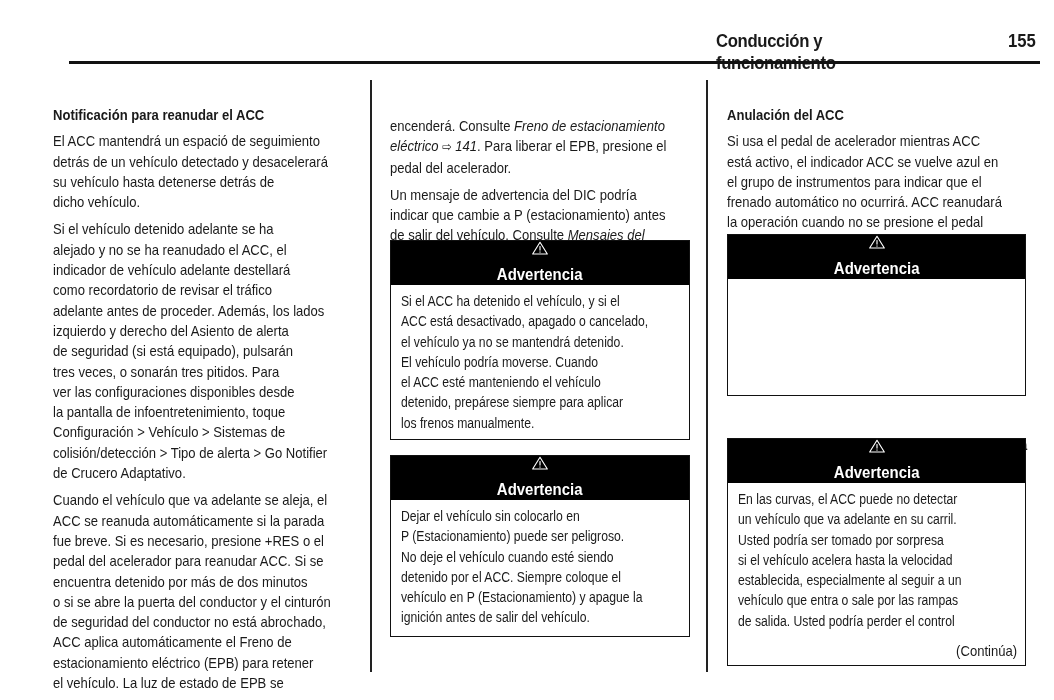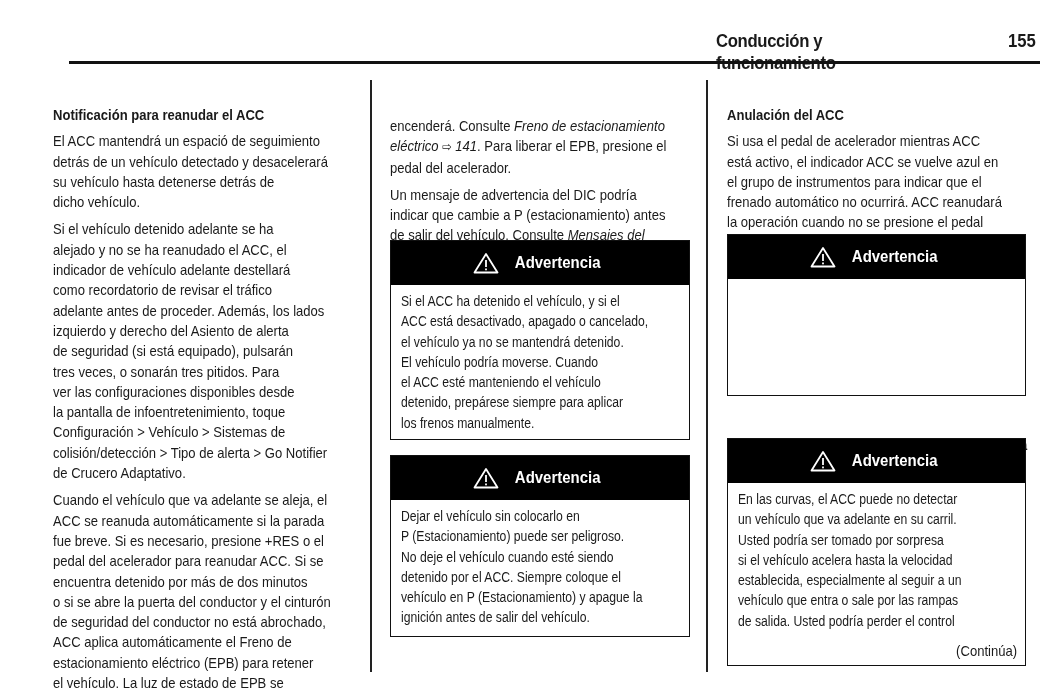--- a/index.html
+++ b/index.html
@@ -16,21 +16,21 @@
   .col .inner { transform:scaleX(0.87); transform-origin:left top; width:115%; }
   .col1 { left:53px; top:79px; width:300px; }
   .col2 { left:390px; top:90px; width:300px; }
   .col3 { left:727px; top:79px; width:300px; }
   .heading { font-weight:bold; margin:0 0 6px 0; }
   p { margin:0 0 7px 0; }
   .ln { display:block; white-space:nowrap; }
   i { font-style:italic; }
   .warn { position:absolute; border:1.5px solid #111; background:#fff; }
   .warn-head { background:#000; color:#fff; height:44px; display:flex; align-items:center;
-               justify-content:center; gap:10px; font-size:17px; font-weight:bold; }
+               justify-content:center; gap:10px; font-size:17px; font-weight:bold;flex-direction:column; }
   .warn-head .wt { transform:scaleX(0.88); display:inline-block; }
   .warn-body { padding:6px 10px 6px 10px; font-size:14px; line-height:20.3px; }
   .warn-body .inner { transform:scaleX(0.87); transform-origin:left top; width:115%; }
   .tri { width:26px; height:22px; display:inline-block; }
   .arrow { font-style:normal; font-size:13px; }
 </style>
 </head>
 <body>
 
 <div class="header">

